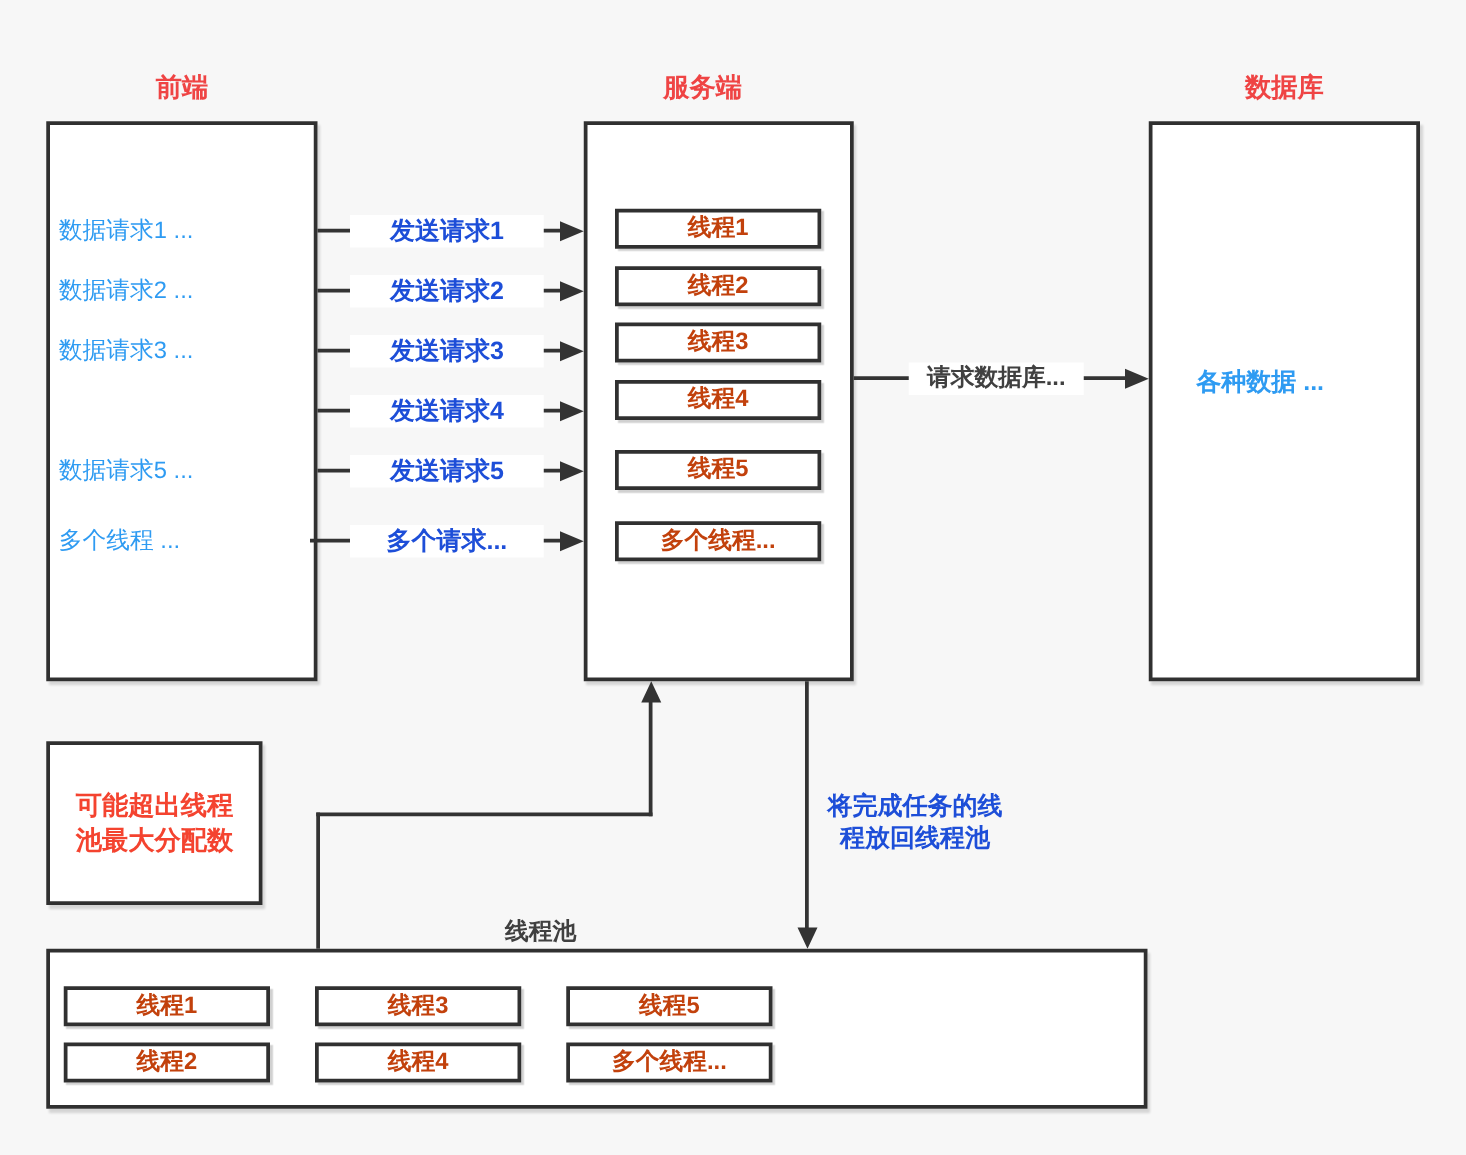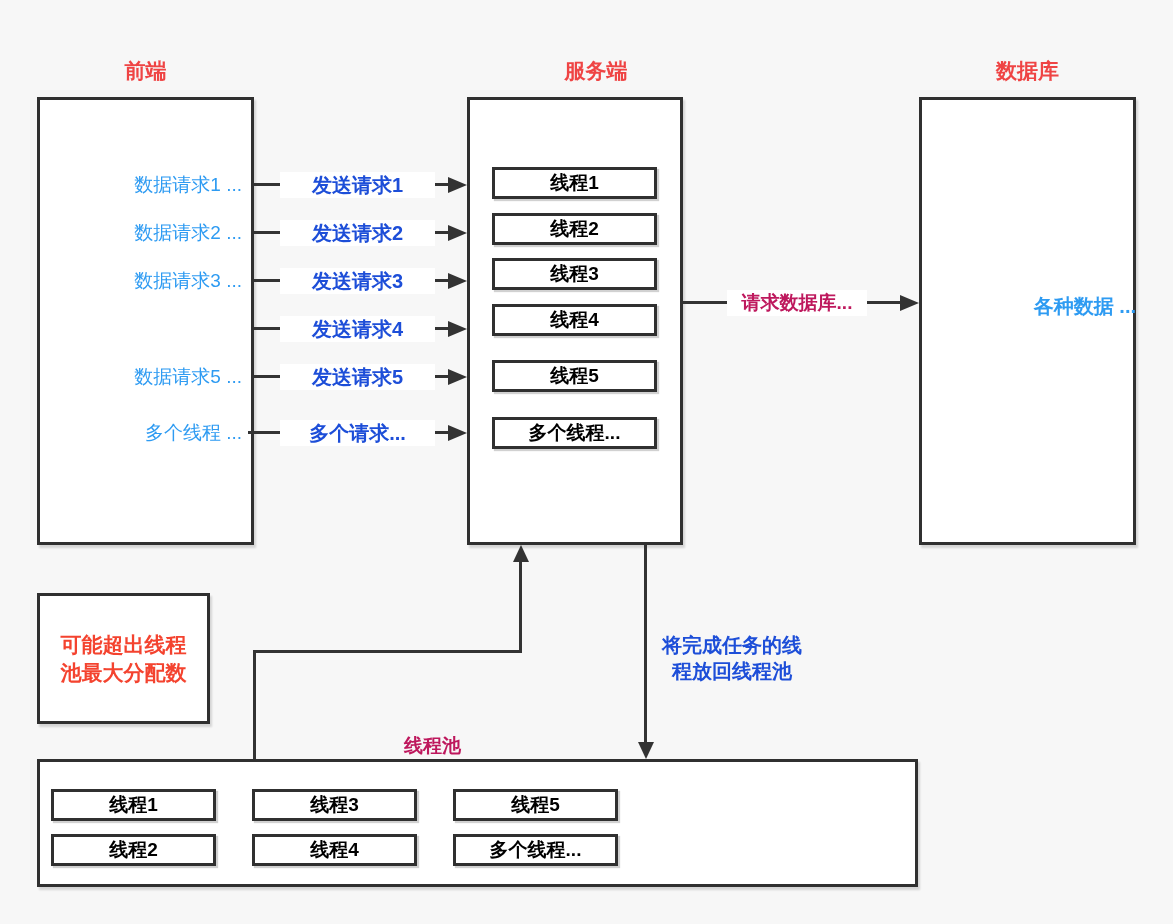--- a/index.html
+++ b/index.html
@@ -10,35 +10,35 @@
   }
   .abs{position:absolute;}
   .title{
     font-size:21px;font-weight:bold;color:#ef4444;text-align:center;line-height:26px;
   }
   .box{
     background:#fff;border:3px solid #303030;box-sizing:border-box;
     box-shadow:2px 3px 2px rgba(0,0,0,0.14);
   }
   .blue-item{
-    color:#2E9BF2;font-size:19px;line-height:24px;text-align:right;
+    color:#2E9BF2;font-size:19px;line-height:24px;text-align:left;
   }
-  .blue-item.bold{font-weight:bold;font-size:20px;}
+  .blue-item.bold{font-weight:bold;font-size:20px;margin-left:38px;}
   .red-label{
     color:#1d4ed8;font-size:20px;font-weight:bold;line-height:26px;text-align:center;
   }
   .on-line{background:#ffffff;}
   .dark-label{
-    color:#be185d;font-size:19px;font-weight:bold;line-height:26px;text-align:center;
+    color:#404040;font-size:19px;font-weight:bold;line-height:26px;text-align:center;
   }
   .thread{
     background:#fff;border:3px solid #303030;box-sizing:border-box;
     box-shadow:2px 2px 1px rgba(0,0,0,0.18);
     width:165px;height:32px;line-height:26px;text-align:center;
-    font-size:19px;font-weight:bold;color:#000000;
+    font-size:19px;font-weight:bold;color:#c2410c;
   }
   .line{background:#333;}
   .line-h{height:3px;}
   .line-v{width:3px;}
   .arr-right{
     width:0;height:0;border-top:8px solid transparent;border-bottom:8px solid transparent;
     border-left:19px solid #333;
   }
   .arr-up{
     width:0;height:0;border-left:8px solid transparent;border-right:8px solid transparent;
@@ -54,21 +54,21 @@
   .note-box span{
     color:#F4432F;font-size:21px;font-weight:bold;line-height:28px;text-align:center;
   }
 </style>
 </head>
 <body>
 
 <div class="canvas">
 
   <div class="abs title" style="left:37px;top:58px;width:217px;">前端</div>
-  <div class="abs title" style="left:488px;top:58px;width:216px;">服务端</div>
+  <div class="abs title" style="left:454px;top:58px;width:216px;">服务端</div>
   <div class="abs title" style="left:919px;top:58px;width:217px;">数据库</div>
 
   <div class="abs box" style="left:37px;top:97px;width:217px;height:448px;"></div>
   <div class="abs box" style="left:467px;top:97px;width:216px;height:448px;"></div>
   <div class="abs box" style="left:919px;top:97px;width:217px;height:448px;"></div>
 
   <div class="abs blue-item" style="left:47px;top:173px;width:195px;">数据请求1 ...</div>
   <div class="abs blue-item" style="left:47px;top:221px;width:195px;">数据请求2 ...</div>
   <div class="abs blue-item" style="left:47px;top:269px;width:195px;">数据请求3 ...</div>
   <div class="abs blue-item" style="left:47px;top:365px;width:195px;">数据请求5 ...</div>

